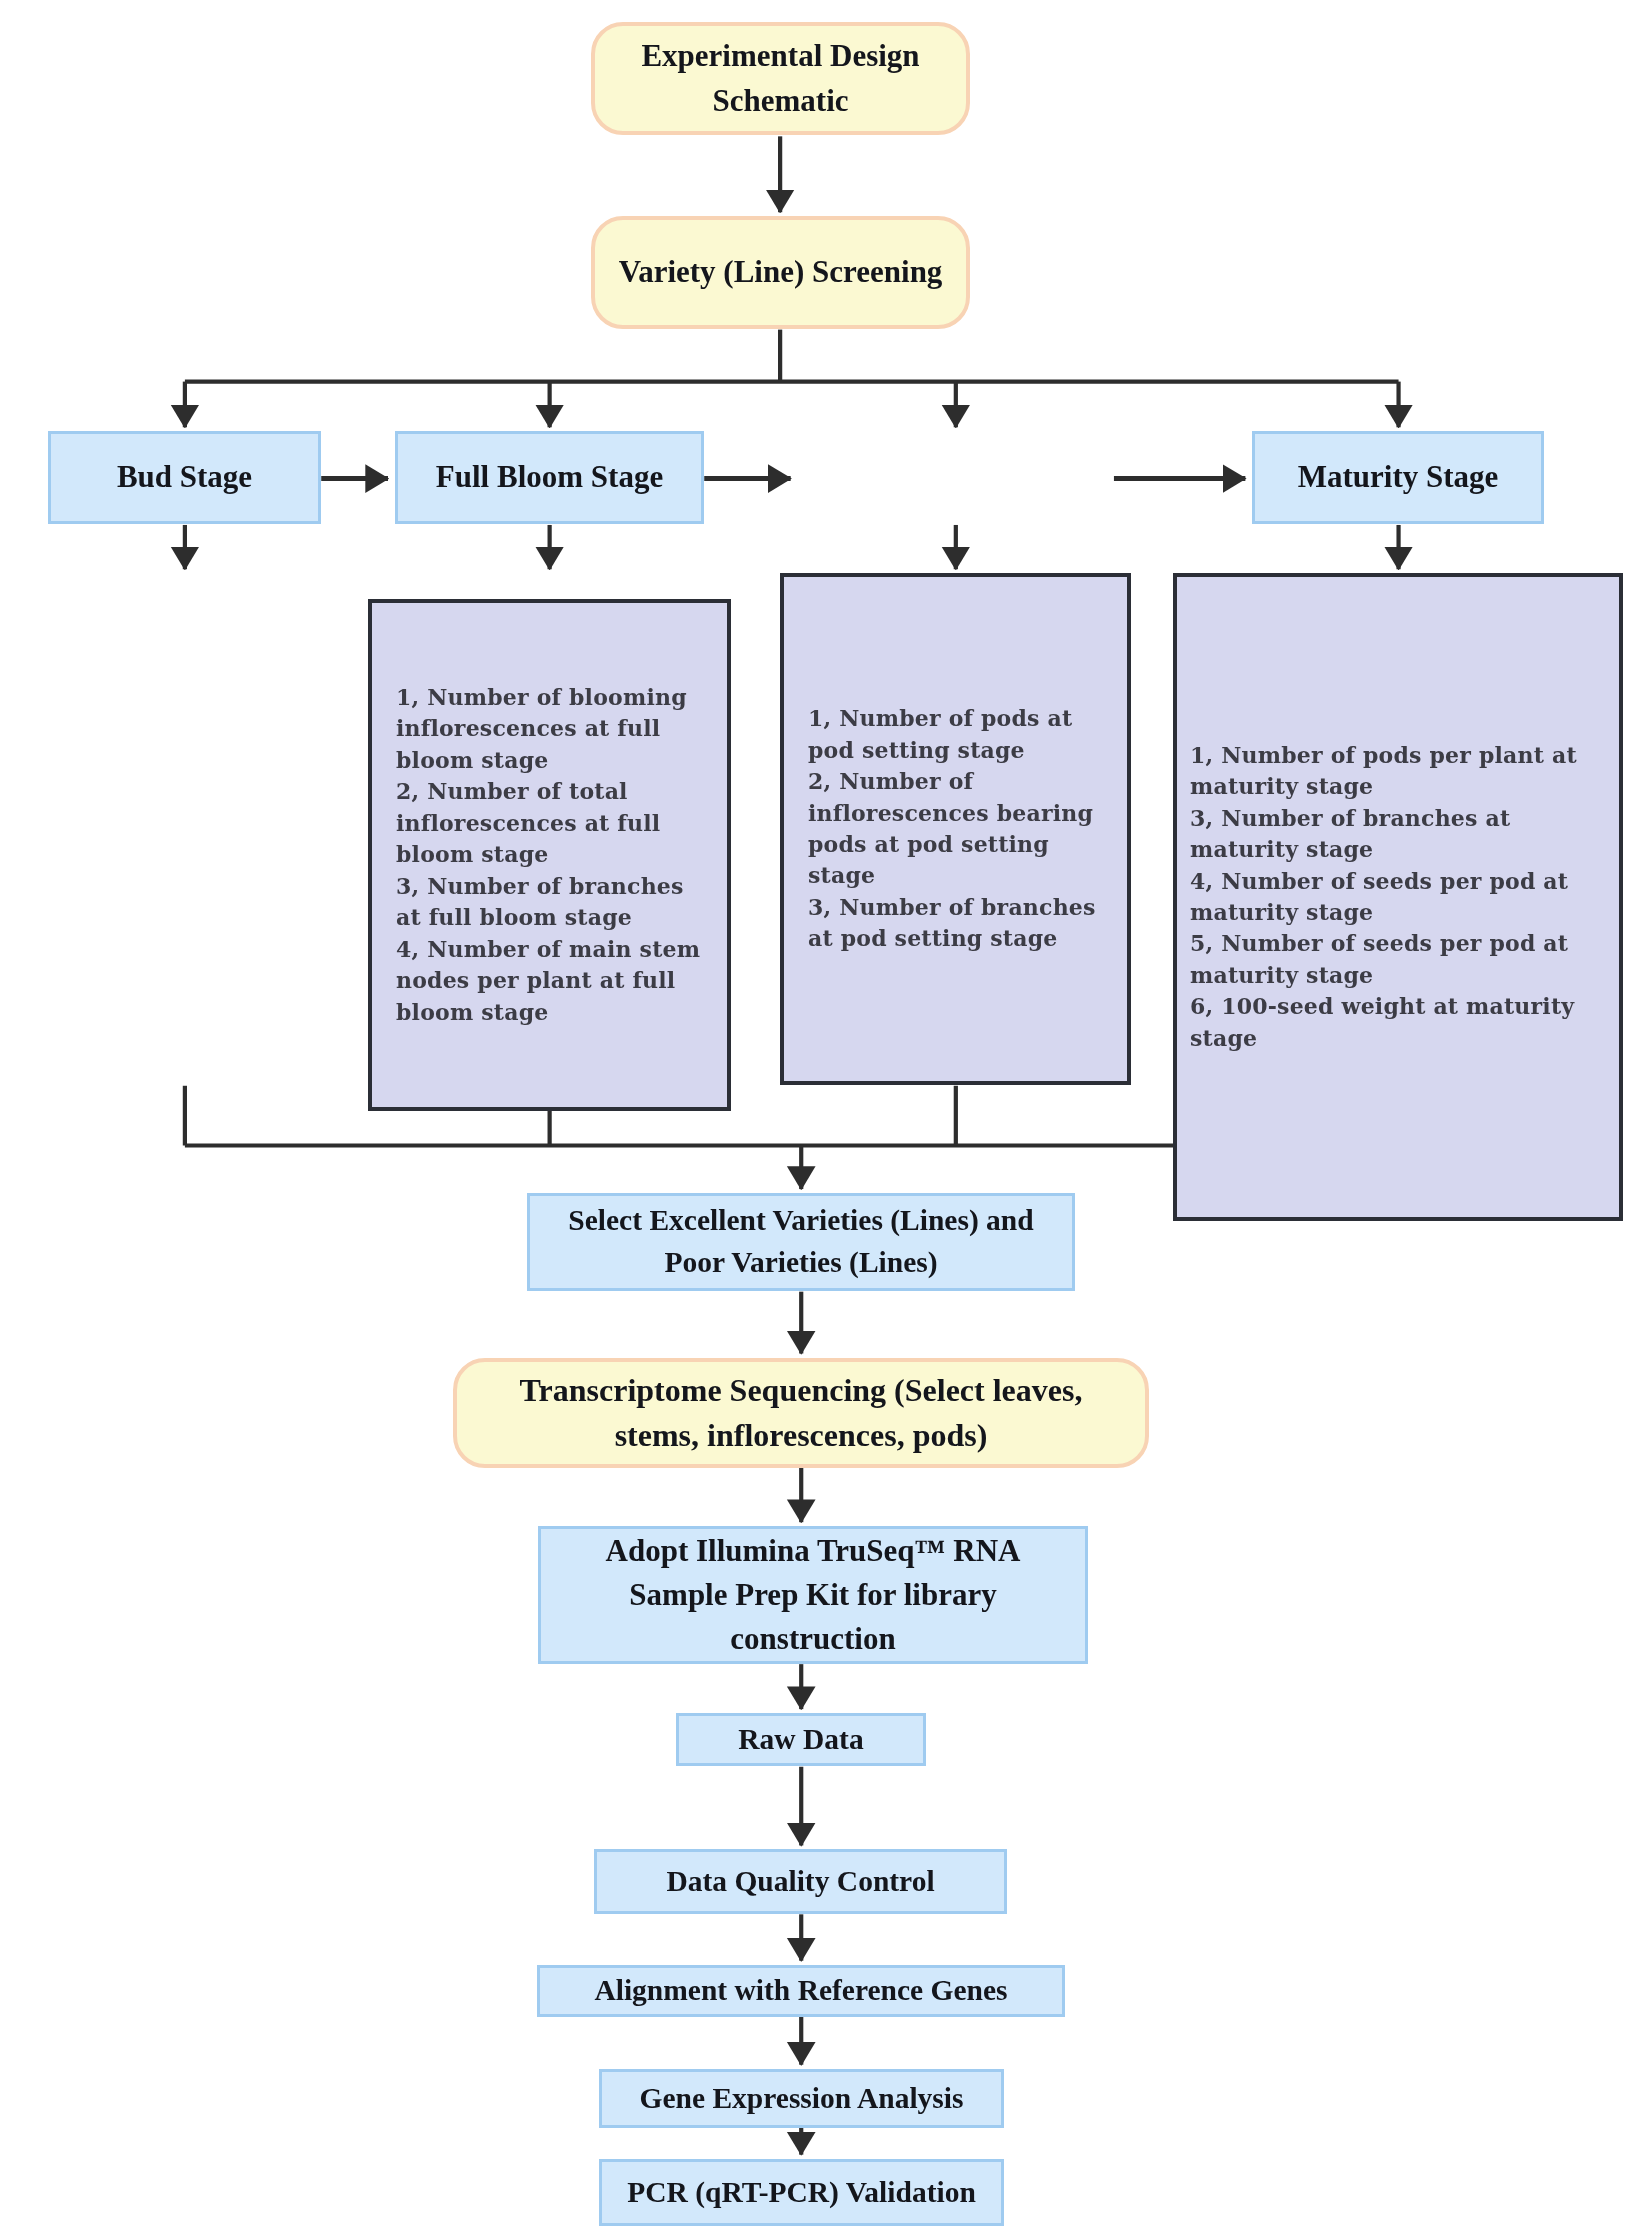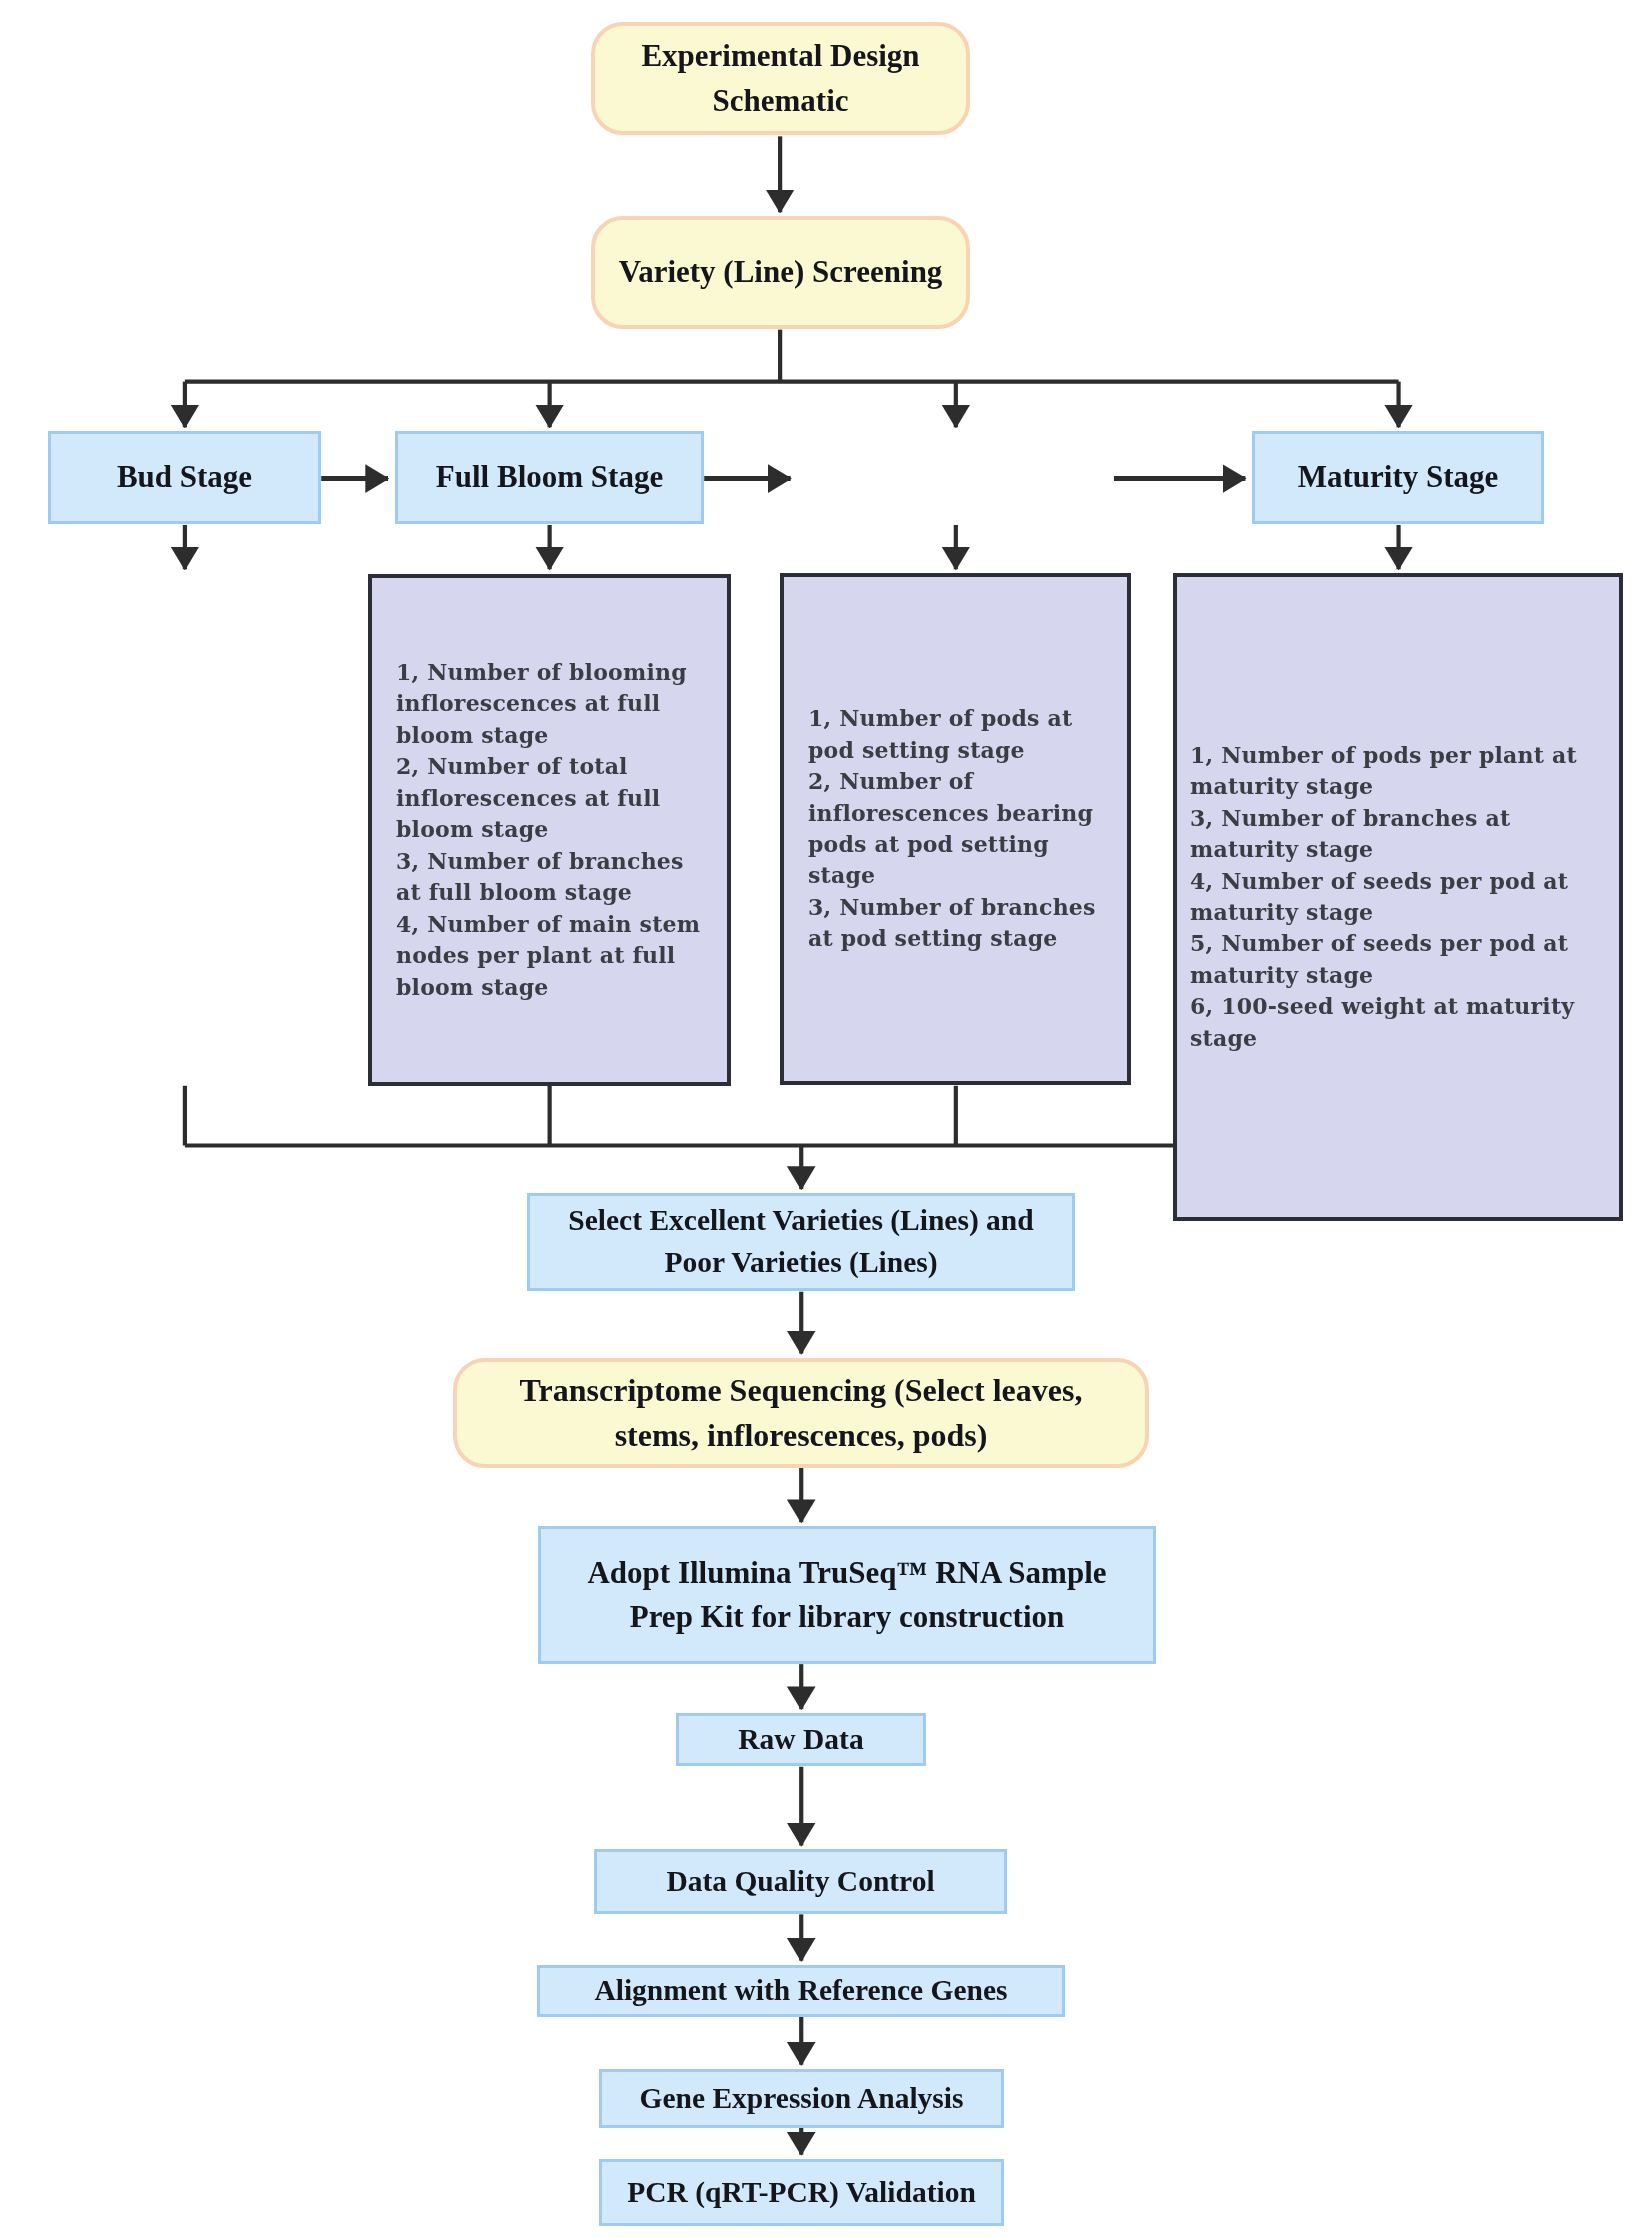--- a/index.html
+++ b/index.html
@@ -60,21 +60,21 @@
   </svg>
 
   <div class="box process hdr f44" style="left:591px;top:22px;width:379px;height:113px;font-family:Liberation Serif, serif;">Experimental Design Schematic</div>
 
   <div class="box process hdr f44" style="left:591px;top:216px;width:379px;height:113px;">Variety (Line) Screening</div>
 
   <div class="box stage hdr f44" style="left:48px;top:431px;width:273px;height:93px;">Bud Stage</div>
   <div class="box stage hdr f44" style="left:395px;top:431px;width:309px;height:93px;">Full Bloom Stage</div>
   <div class="box stage hdr f44" style="left:1252px;top:431px;width:292px;height:93px;">Maturity Stage</div>
 
-  <div class="box traits" style="left:368px;top:574px;width:363px;height:512px;">
+  <div class="box traits" style="left:368px;top:599px;width:363px;height:512px;">
 
   <p class="trait">1, Number of blooming inflorescences at full bloom stage</p>
       <p class="trait">2, Number of total inflorescences at full bloom stage</p>
       <p class="trait">3, Number of branches at full bloom stage</p>
       <p class="trait">4, Number of main stem nodes per plant at full bloom stage</p>
     </div>
   <div class="box traits" style="left:780px;top:573px;width:351px;height:512px;">
 
   <p class="trait">1, Number of pods at pod setting stage</p>
       <p class="trait">2, Number of inflorescences bearing pods at pod setting stage</p>
@@ -86,21 +86,21 @@
       <p class="trait">3, Number of branches at maturity stage</p>
       <p class="trait">4, Number of seeds per pod at maturity stage</p>
       <p class="trait">5, Number of seeds per pod at maturity stage</p>
       <p class="trait">6, 100-seed weight at maturity stage</p>
     </div>
 
   <div class="box stage hdr f42" style="left:527px;top:1193px;width:548px;height:98px;padding:0 12.6px;">Select Excellent Varieties (Lines) and Poor Varieties (Lines)</div>
 
   <div class="box process hdr f46" style="left:453px;top:1358px;width:696px;height:110px;padding:0 19.7px;">Transcriptome Sequencing (Select leaves, stems, inflorescences, pods)</div>
 
-  <div class="box stage hdr f44" style="left:538px;top:1526px;width:618px;height:138px;padding:0 30px;">Adopt Illumina TruSeq™ RNA Sample Prep Kit for library construction</div>
+  <div class="box stage hdr f44" style="left:538px;top:1526px;width:550px;height:138px;padding:0 30px;">Adopt Illumina TruSeq™ RNA Sample Prep Kit for library construction</div>
 
   <div class="box stage hdr f42" style="left:676px;top:1713px;width:250px;height:53px;">Raw Data</div>
 
   <div class="box stage hdr f42" style="left:594px;top:1849px;width:413px;height:65px;">Data Quality Control</div>
 
   <div class="box stage hdr f42" style="left:537px;top:1965px;width:528px;height:52px;">Alignment with Reference Genes</div>
 
   <div class="box stage hdr f42" style="left:599px;top:2069px;width:405px;height:59px;">Gene Expression Analysis</div>
 
   <div class="box stage hdr f42" style="left:599px;top:2159px;width:405px;height:67px;">PCR (qRT-PCR) Validation</div>

